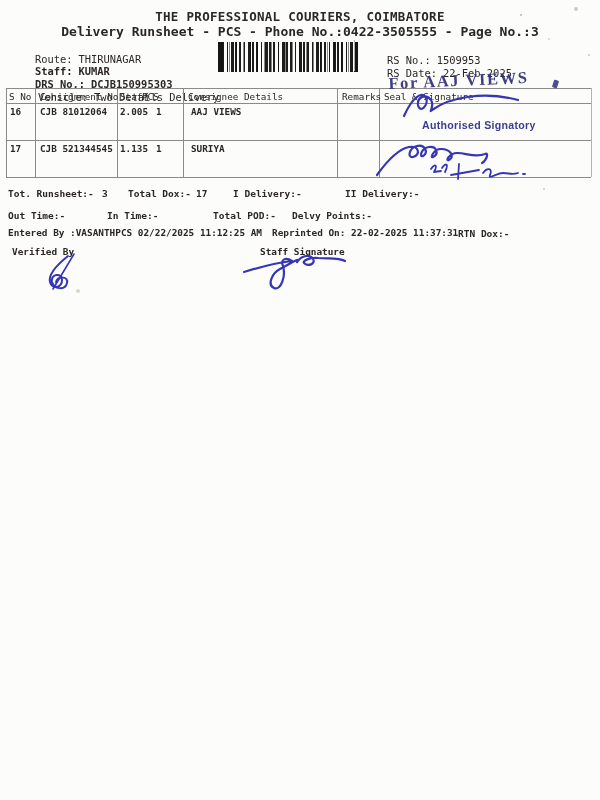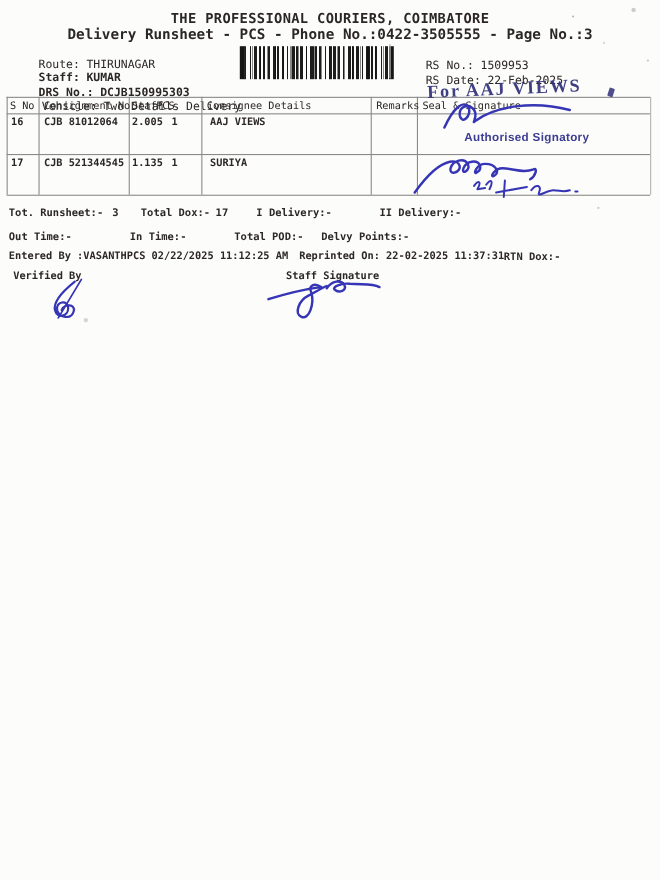--- a/index.html
+++ b/index.html
@@ -134,21 +134,21 @@
 
   <div class="abs totline" style="left:8px;top:188px;">Tot. Runsheet:-</div>
   <div class="abs totline" style="left:102px;top:188px;">3</div>
   <div class="abs totline" style="left:128px;top:188px;">Total Dox:-</div>
   <div class="abs totline" style="left:196px;top:188px;">17</div>
   <div class="abs totline" style="left:233px;top:188px;">I Delivery:-</div>
   <div class="abs totline" style="left:345px;top:188px;">II Delivery:-</div>
   <div class="abs totline" style="left:458px;top:188px;margin-top:40px;">RTN Dox:-</div>
 
   <div class="abs totline" style="left:8px;top:210px;">Out Time:-</div>
-  <div class="abs totline" style="left:118px;top:210px;">In Time:-</div>
+  <div class="abs totline" style="left:107px;top:210px;">In Time:-</div>
   <div class="abs totline" style="left:213px;top:210px;">Total POD:-</div>
   <div class="abs totline" style="left:292px;top:210px;">Delvy Points:-</div>
 
   <div class="abs footline" style="left:8px;top:227px;">Entered By :VASANTHPCS 02/22/2025 11:12:25 AM</div>
   <div class="abs footline" style="left:272px;top:227px;">Reprinted On: 22-02-2025 11:37:31</div>
   <div class="abs footline" style="left:12px;top:246px;">Verified By</div>
   <div class="abs footline" style="left:260px;top:246px;">Staff Signature</div>
 
   <svg class="sig" style="left:38px;top:252px;" width="42" height="40" viewBox="0 0 42 40">
     <path d="M30,4 C20,12 10,22 12,30 C14,38 24,36 24,28 C24,20 12,22 14,30 C16,37 27,39 29,31 C31,24 20,24 18,30" stroke-width="2"></path>

